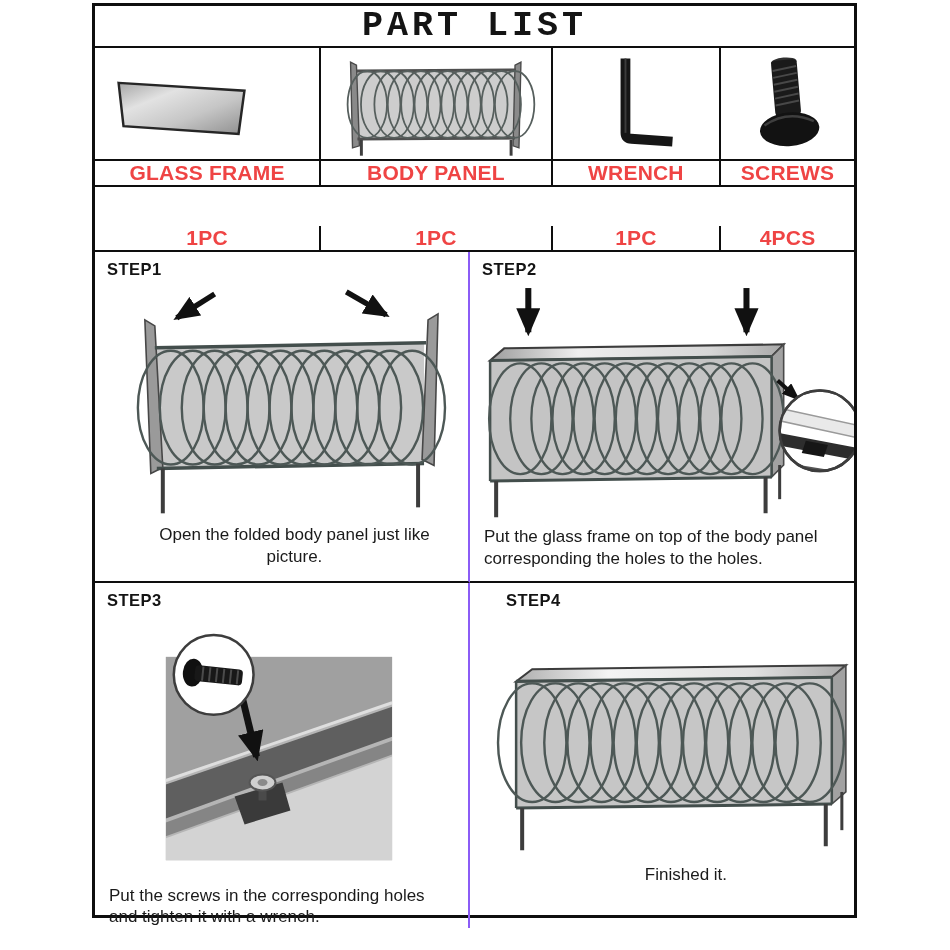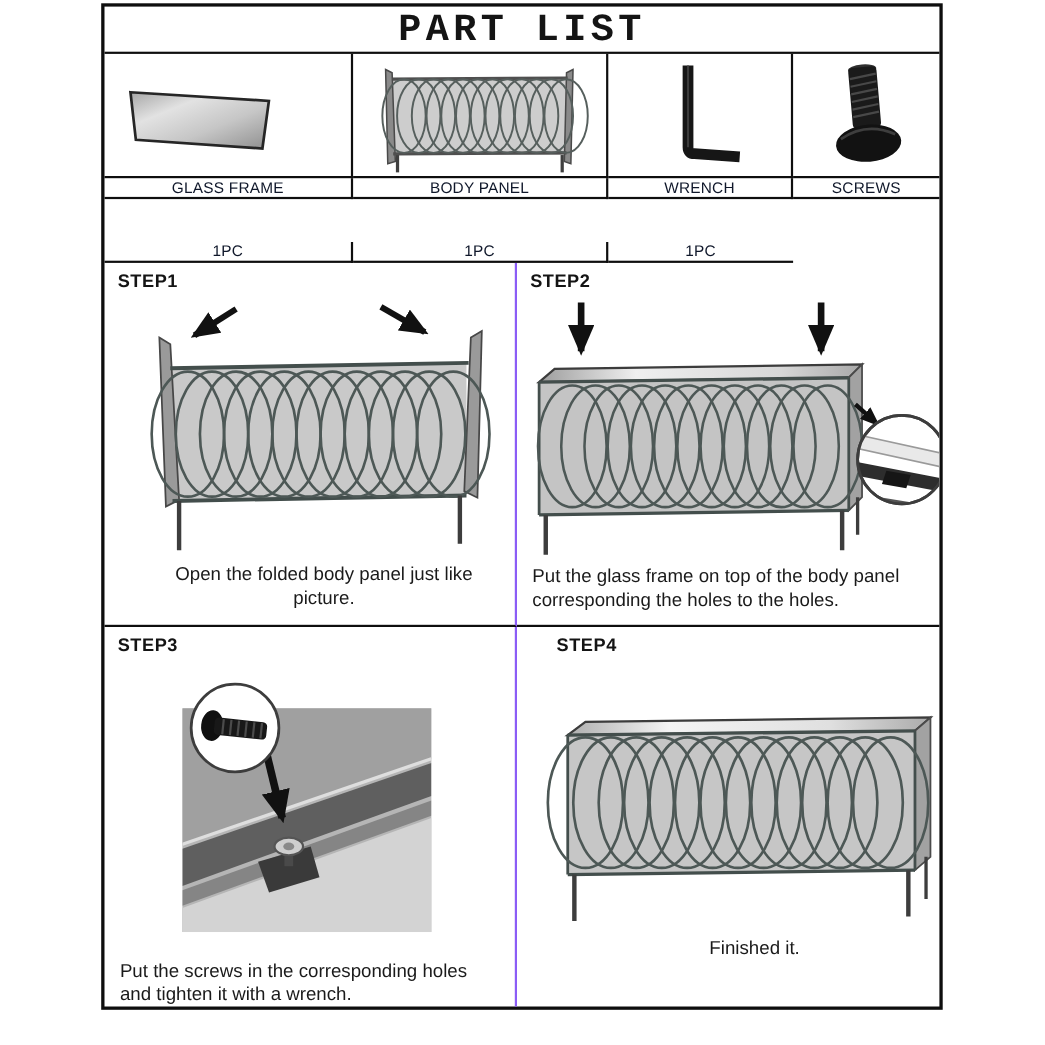--- a/index.html
+++ b/index.html
@@ -13,21 +13,21 @@
   .title-row h1{margin:0;font-family:"Liberation Mono","DejaVu Sans Mono",monospace;
                 font-size:35px;font-weight:bold;letter-spacing:4px;color:#141414;}
   
   .prow{display:grid;grid-template-columns:29.8% 30.5% 22.2% 17.5%;box-sizing:border-box;}
   .prow>div{border-right:2px solid #0e0e0e;border-bottom:2px solid #0e0e0e;box-sizing:border-box;
             display:flex;align-items:center;justify-content:center;overflow:hidden;}
   .prow>div:last-child{border-right:none;}
   .row-imgs{height:114px;}
   .row-names{height:28px;}
   .row-qty{height:30px;margin-top:39px;}
-  .pname,.pqty{font-size:14px;font-weight:normal;letter-spacing:.2px;color:#0f172a;}
+  .pname,.pqty{font-size:21px;font-weight:bold;letter-spacing:.2px;color:#ef4444;}
   .pimg svg{width:100%;height:100%;display:block;}
   
   .srow{display:grid;grid-template-columns:49.4% 50.6%;box-sizing:border-box;}
   .srow>div{border-right:2px solid #8b5cf6;box-sizing:border-box;display:flex;flex-direction:column;overflow:hidden;}
   .srow>div:last-child{border-right:none;}
   .steps-a{height:331px;}
   .steps-a>div{border-bottom:2px solid #0e0e0e;}
   .steps-b{flex:1;gap:24px;}
   .step-label{font-size:16.5px;font-weight:bold;letter-spacing:.5px;color:#141414;
               padding:8px 0 0 12px;height:20px;flex:none;}
@@ -131,20 +131,23 @@
     <div class="prow row-qty">
       <div>
           <span class="pqty">1PC</span>
         </div>
       <div>
           <span class="pqty">1PC</span>
         </div>
       <div>
           <span class="pqty">1PC</span>
         </div>
+      <div>
+          <span class="pqty">4PCS</span>
+        </div>
     </div>
 
     <div class="srow steps-a">
 
       <div>
         <div class="step-label">STEP1</div>
         <div class="step-fig">
           <svg viewBox="0 0 374 245">
             <defs>
               <marker id="ah1" markerUnits="userSpaceOnUse" markerWidth="26" markerHeight="22" refX="22" refY="11" orient="auto">

